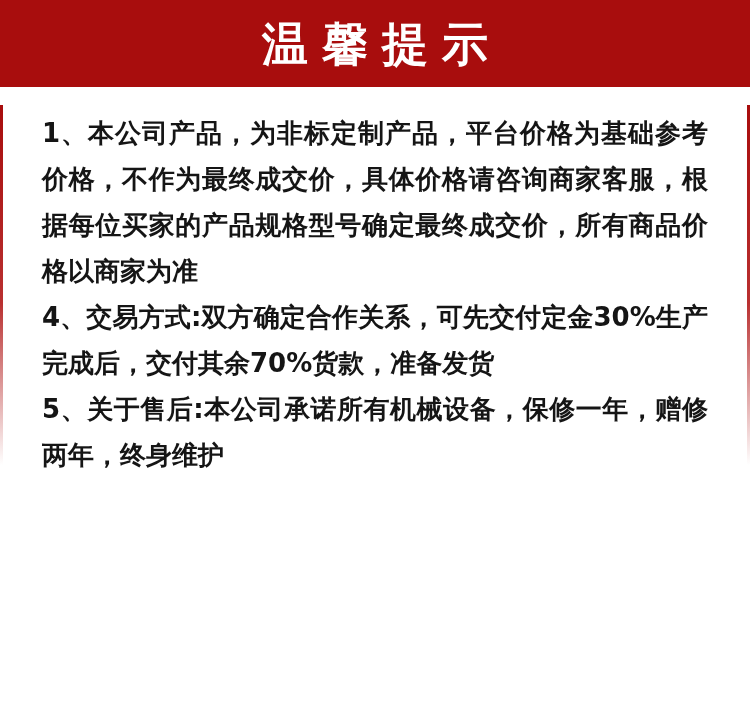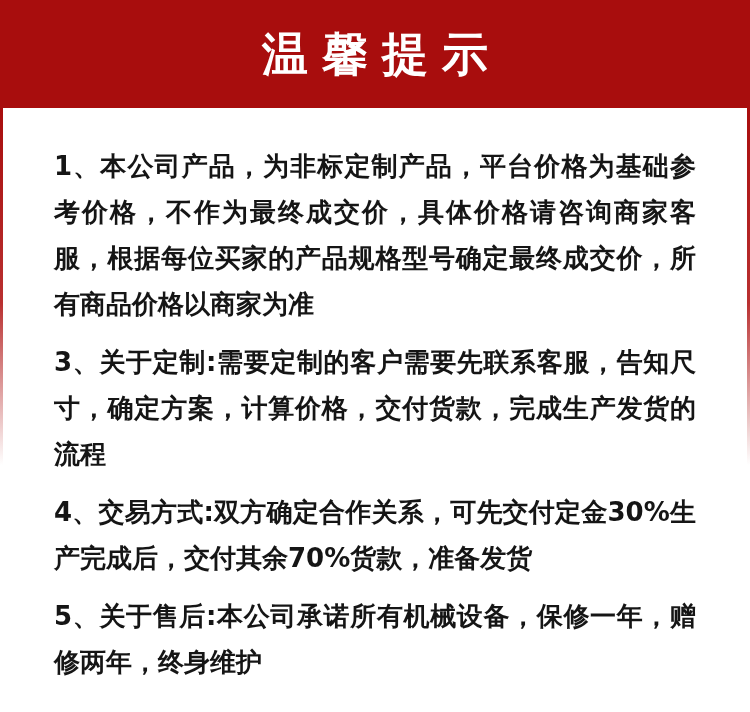--- a/index.html
+++ b/index.html
@@ -15,21 +15,21 @@
     overflow: hidden;
   }
   .page {
     width: 750px;
     height: 712px;
     position: relative;
     background: #ffffff;
   }
   .banner {
     width: 100%;
-    height: 108px;
+    height: 87px;
     background: #a80d0d;
     display: flex;
     align-items: center;
     justify-content: center;
   }
   .banner h1 {
     margin: 0;
     padding-left: 14px; 
     color: #ffffff;
     font-size: 46px;
@@ -48,35 +48,34 @@
   .side-border.right { right: 0; }
   .content {
     padding: 23px 42px 0 42px;
     color: #151515;
     font-size: 26px;
     font-weight: bold;
     line-height: 46px;
     text-align: justify;
   }
   .content p {
-    margin: 12px;
+    margin: 0;
   }
 </style>
 </head>
 <body>
 
 <div class="page">
 
   <div class="banner">
     <h1>温馨提示</h1>
   </div>
 
   <div class="side-border left"></div>
   <div class="side-border right"></div>
 
   <div class="content">
     <p>1、本公司产品，为非标定制产品，平台价格为基础参考价格，不作为最终成交价，具体价格请咨询商家客服，根据每位买家的产品规格型号确定最终成交价，所有商品价格以商家为准</p>
-    <p>3、关于定制:需要定制的客户需要先联系客服，告知尺寸，确定方案，计算价格，交付货款，完成生产发货的流程</p>
     <p>4、交易方式:双方确定合作关系，可先交付定金30%生产完成后，交付其余70%货款，准备发货</p>
     <p>5、关于售后:本公司承诺所有机械设备，保修一年，赠修两年，终身维护</p>
   </div>
 
 </div>
 
 </body></html>

